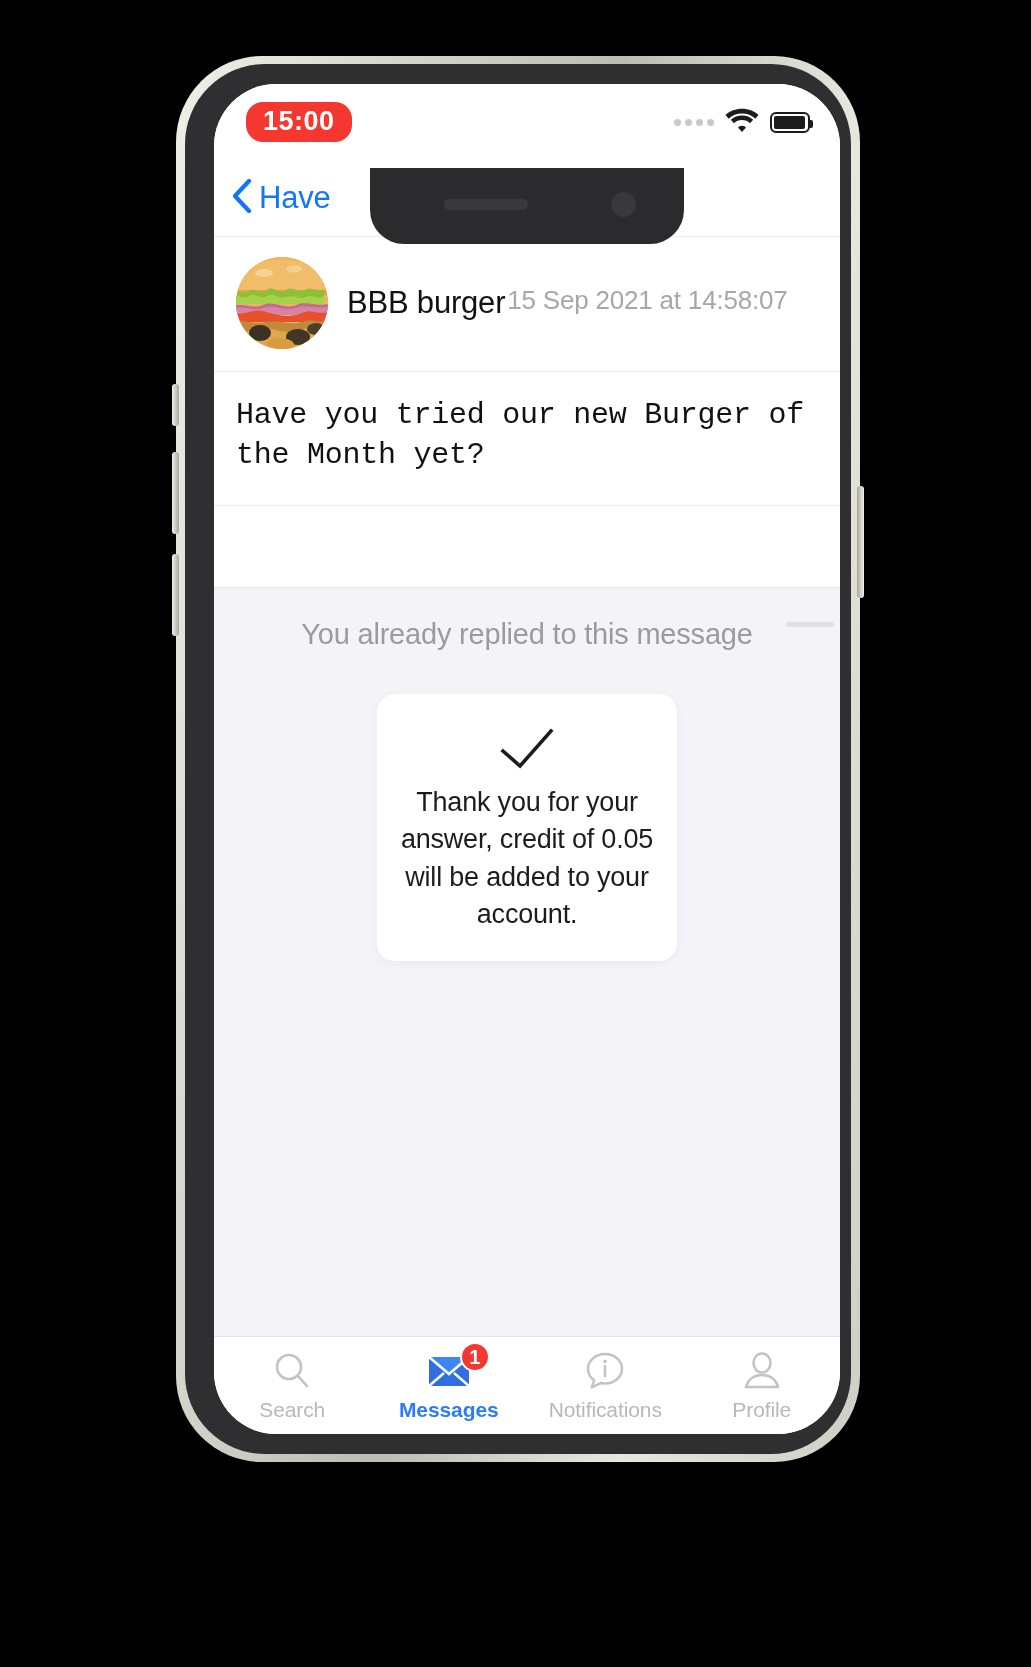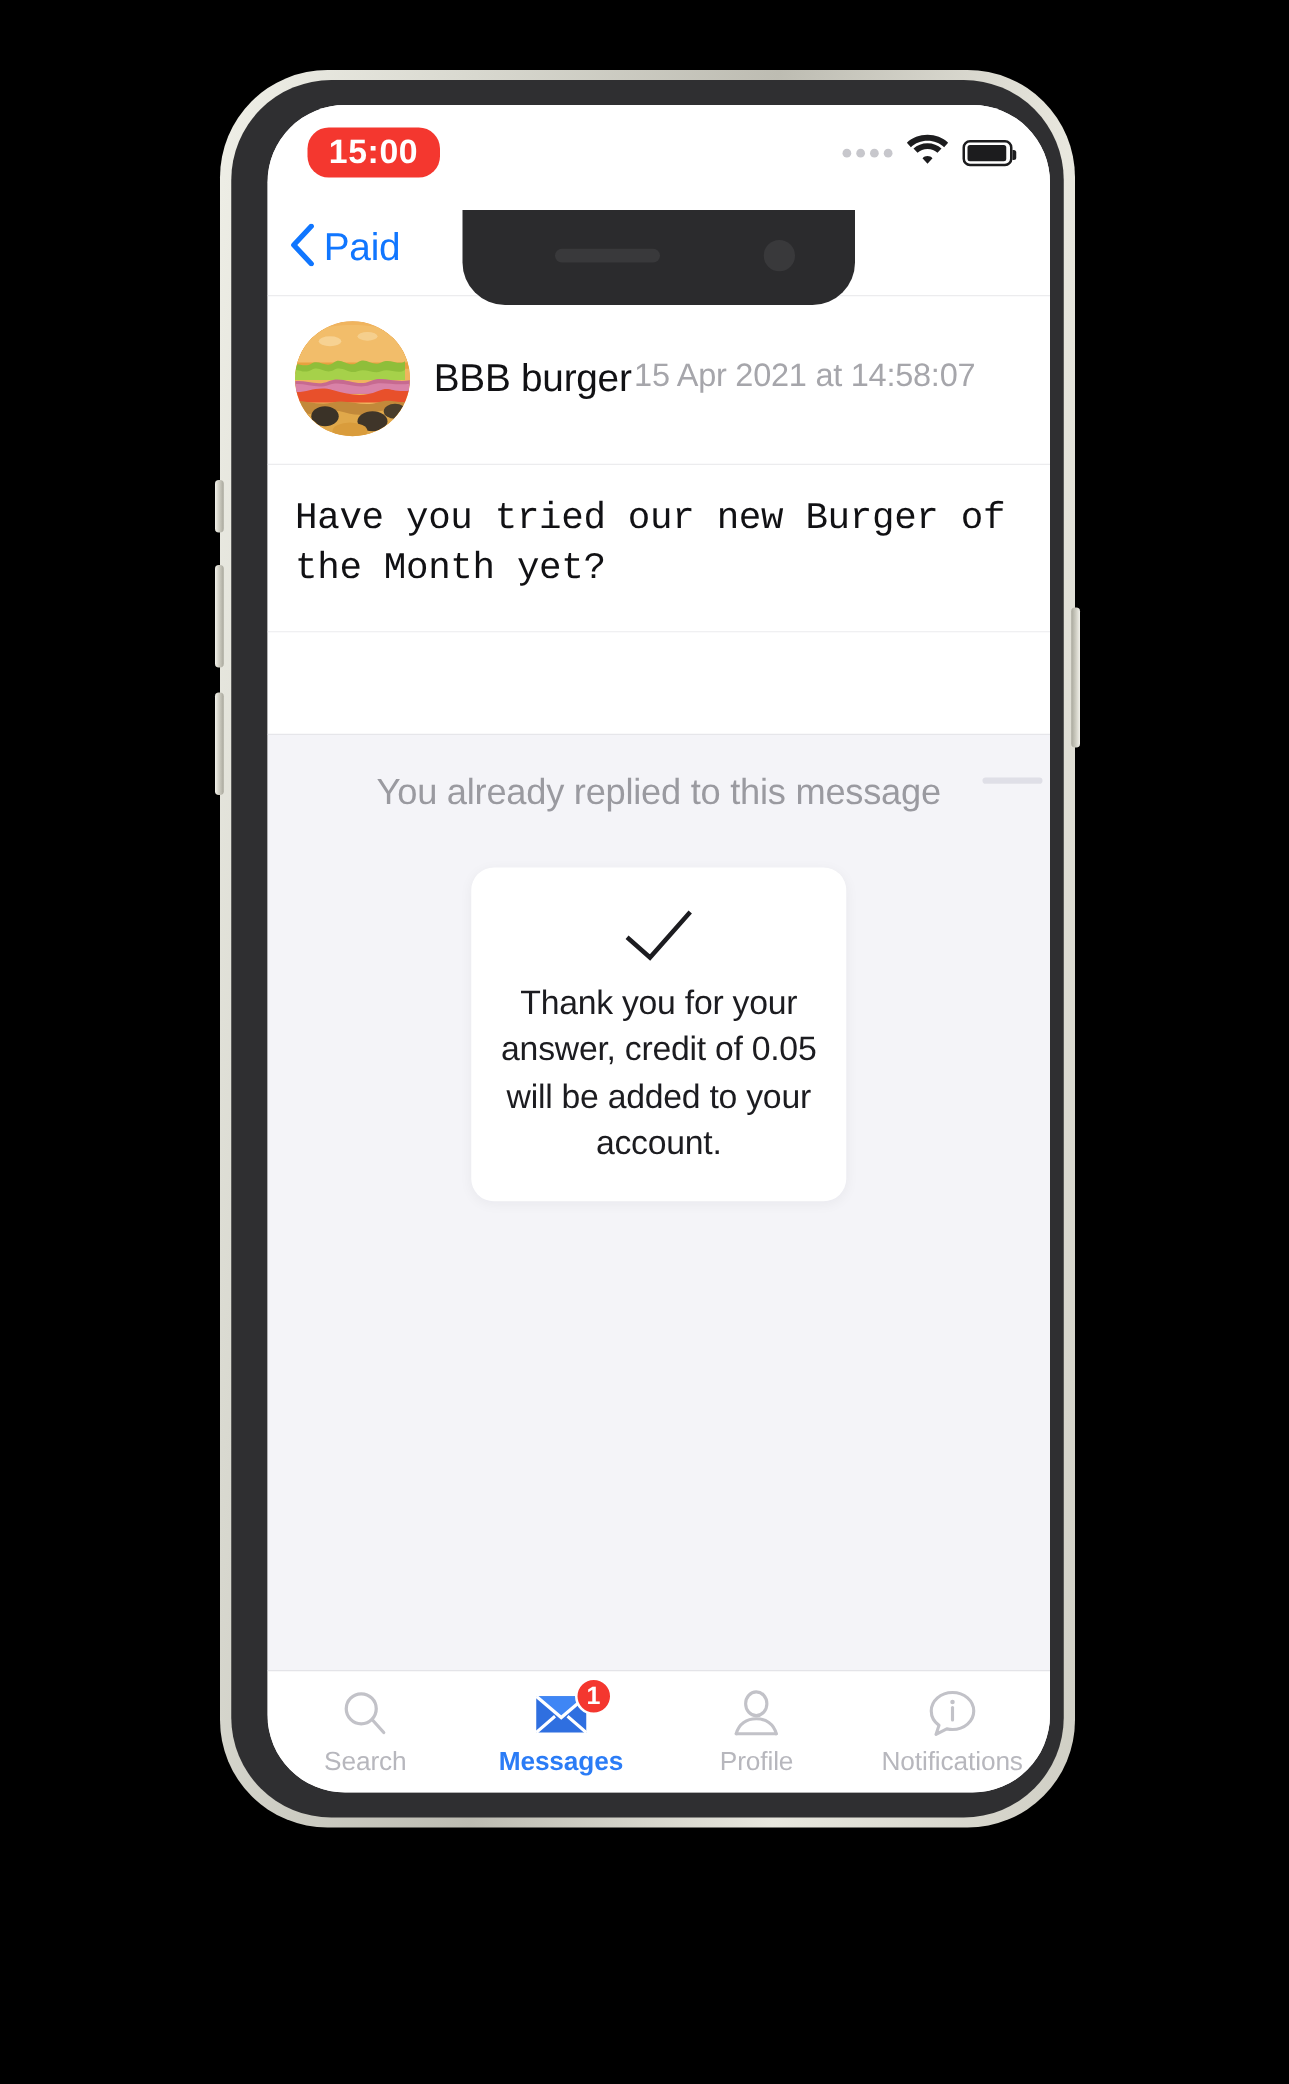--- a/index.html
+++ b/index.html
@@ -280,21 +280,21 @@
         <div class="notch-camera"></div>
       </div>
 
       <div class="navbar">
         <div class="back-btn">
           <span class="chev">
             <svg width="20" height="34" viewBox="0 0 20 34">
               <path d="M17 2L3 17l14 15" fill="none" stroke="#1076ff" stroke-width="4.2" stroke-linecap="round" stroke-linejoin="round"></path>
             </svg>
           </span>
-          <span class="back-label">Paid</span>
+          <span class="back-label">Have</span>
         </div>
         <div class="nav-title">Paid Message</div>
       </div>
 
       <div class="sender-row">
         <div class="avatar">
           <svg viewBox="0 0 92 92">
             <defs>
               <clipPath id="circ">
                   <circle cx="46" cy="46" r="46"></circle>
@@ -316,21 +316,21 @@
               <ellipse cx="24" cy="76" rx="11" ry="8" fill="#3a3227"></ellipse>
               <ellipse cx="62" cy="80" rx="12" ry="8" fill="#3f3529"></ellipse>
               <ellipse cx="44" cy="88" rx="14" ry="7" fill="#d99c3c"></ellipse>
               <ellipse cx="80" cy="72" rx="9" ry="6" fill="#4a3e2c"></ellipse>
               <ellipse cx="8" cy="84" rx="10" ry="6" fill="#e8b052"></ellipse>
             </g>
           </svg>
         </div>
         <div class="sender-meta">
           <div class="sender-name">BBB burger</div>
-          <div class="sender-time">15 Apr 2021 at 14:58:07</div>
+          <div class="sender-time">15 Sep 2021 at 14:58:07</div>
         </div>
       </div>
 
       <div class="msg-body">
         <div class="msg-text">Have you tried our new Burger of the Month yet?</div>
       </div>
       <div class="msg-spacer"></div>
 
       <div class="replied-area">
         <div class="scroll-hint"></div>
@@ -365,37 +365,37 @@
               <path d="M2 33l15-13M42 33L27 20" stroke="#ffffff" stroke-width="2.4" fill="none"></path>
               <path d="M2 4l20 17L42 4" fill="none" stroke="#ffffff" stroke-width="2.6"></path>
             </svg>
             <span class="badge">1</span>
           </div>
           <div class="tab-label">Messages</div>
         </div>
 
         <div class="tab">
           <div class="tab-ic">
+            <svg width="42" height="40" viewBox="0 0 42 40">
+              <path d="M21 3c9.4 0 17 6.6 17 14.8S30.4 32.6 21 32.6c-1.6 0-3.1-.2-4.6-.5l-8.6 4.4 2.4-7.2C6.5 26.6 4 22.4 4 17.8 4 9.6 11.6 3 21 3z" fill="none" stroke="#c2c2c8" stroke-width="2.5" stroke-linejoin="round"></path>
+              <circle cx="21" cy="10.5" r="1.8" fill="#c2c2c8"></circle>
+              <path d="M21 15v10" stroke="#c2c2c8" stroke-width="2.5" stroke-linecap="round"></path>
+            </svg>
+          </div>
+          <div class="tab-label">Notifications</div>
+        </div>
+
+        <div class="tab">
+          <div class="tab-ic">
             <svg width="40" height="40" viewBox="0 0 40 40">
               <ellipse cx="20" cy="12" rx="8.5" ry="9.5" fill="none" stroke="#c2c2c8" stroke-width="2.5"></ellipse>
               <path d="M4 36c2-8 8.5-12 16-12s14 4 16 12" fill="none" stroke="#c2c2c8" stroke-width="2.5" stroke-linecap="round"></path>
               <path d="M4 36h32" stroke="#c2c2c8" stroke-width="2.5" stroke-linecap="round"></path>
             </svg>
           </div>
           <div class="tab-label">Profile</div>
         </div>
 
-        <div class="tab">
-          <div class="tab-ic">
-            <svg width="42" height="40" viewBox="0 0 42 40">
-              <path d="M21 3c9.4 0 17 6.6 17 14.8S30.4 32.6 21 32.6c-1.6 0-3.1-.2-4.6-.5l-8.6 4.4 2.4-7.2C6.5 26.6 4 22.4 4 17.8 4 9.6 11.6 3 21 3z" fill="none" stroke="#c2c2c8" stroke-width="2.5" stroke-linejoin="round"></path>
-              <circle cx="21" cy="10.5" r="1.8" fill="#c2c2c8"></circle>
-              <path d="M21 15v10" stroke="#c2c2c8" stroke-width="2.5" stroke-linecap="round"></path>
-            </svg>
-          </div>
-          <div class="tab-label">Notifications</div>
-        </div>
-
       </div>
 
     </div>
   </div>
 </div>
 
 </body></html>

